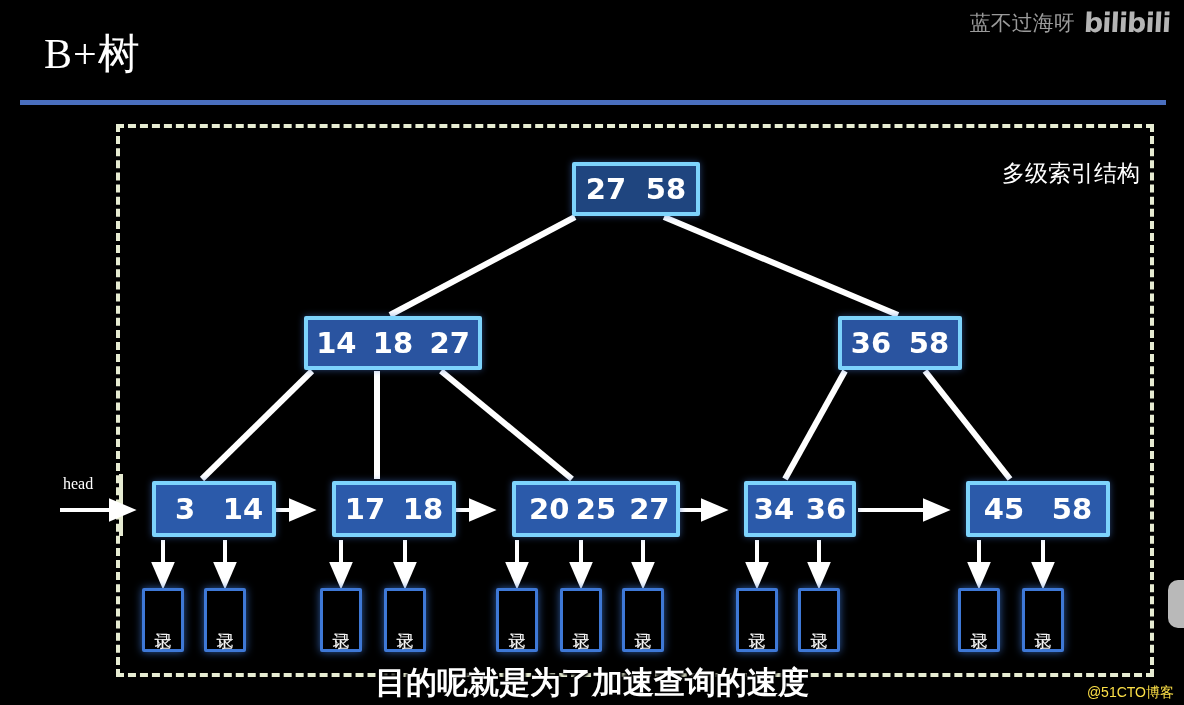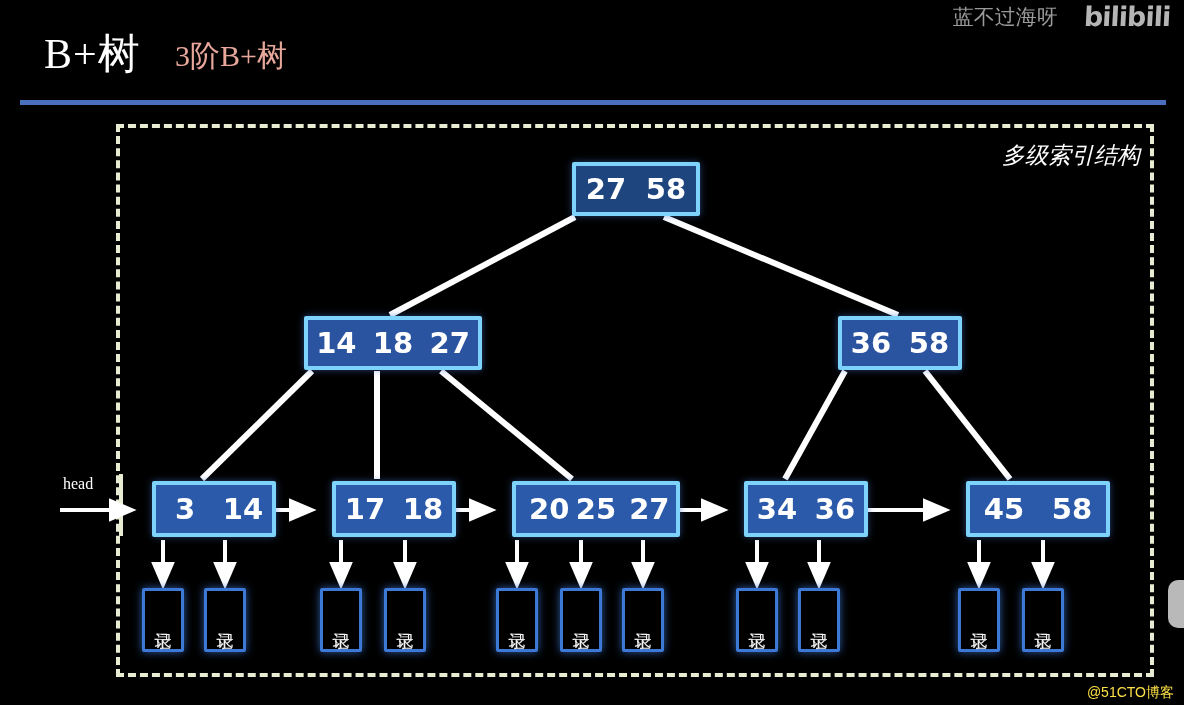--- a/index.html
+++ b/index.html
@@ -49,24 +49,24 @@
     top: 100px;
     width: 1146px;
     height: 5px;
     background: #4a6fbf;
   }
 
   
   #watermark-top {
     position: absolute;
     right: 14px;
-    top: 3px;
+    top: 9px;
     display: flex;
     align-items: center;
-    gap: 26px;
+    gap: 9px;
     color: #9a9a9a;
     font-size: 21px;
     line-height: 28px;
     white-space: nowrap;
   }
   #bili-logo {
     font-family: "DejaVu Sans", sans-serif;
     font-weight: bold;
     font-size: 27px;
     letter-spacing: -1px;
@@ -88,27 +88,26 @@
     position: absolute;
     left: 116px;
     top: 124px;
     width: 1030px;
     height: 545px;
     border: 4px dashed #e7ecd2;
   }
   #region-label {
     position: absolute;
     right: 10px;
-    top: 12px;
+    top: 30px;
     color: #ffffff;
     font-size: 23px;
     line-height: 30px;
     white-space: nowrap;
     text-shadow: 0 0 3px #000;
-    font-style: italic;
   }
 
   
   #edge-layer {
     position: absolute;
     left: 0;
     top: 0;
     width: 1184px;
     height: 705px;
     pointer-events: none;
@@ -207,21 +206,20 @@
     background: #b9b9b9;
     border-radius: 10px;
   }
 </style>
 </head>
 <body>
 
 <div id="stage">
 
   <div id="slide-title">B+树</div>
-  <div id="slide-subtitle">3阶B+树</div>
   <div id="title-rule"></div>
 
   <div id="watermark-top">
     <span>蓝不过海呀</span>
     <span id="bili-logo">bilibili</span>
   </div>
 
   <div id="dashed-region">
     <div id="region-label">多级索引结构</div>
   </div>
@@ -286,21 +284,21 @@
       </div>
       <div class="node leaf" style="left: 316px; top: 481px; width: 124px; height: 56px;">
         <span class="key" style="flex: 1 1 0px; text-align: center;">17</span>
         <span class="key" style="flex: 1 1 0px;">18</span>
       </div>
       <div class="node leaf" style="left: 496px; top: 481px; width: 168px; height: 56px;">
         <span class="key" style="flex: 1 1 0px; text-align: right;">20</span>
         <span class="key" style="flex: 1 1 0px;">25</span>
         <span class="key" style="flex: 1 1 0px;">27</span>
       </div>
-      <div class="node leaf" style="left: 728px; top: 481px; width: 124px; height: 56px;">
+      <div class="node leaf" style="left: 728px; top: 481px; width: 112px; height: 56px;">
         <span class="key" style="flex: 1 1 0px;">34</span>
         <span class="key" style="flex: 1 1 0px;">36</span>
       </div>
       <div class="node leaf" style="left: 950px; top: 481px; width: 144px; height: 56px;">
         <span class="key" style="flex: 1 1 0px;">45</span>
         <span class="key" style="flex: 1 1 0px;">58</span>
       </div>
     </div>
   <div id="record-layer">
       <div class="record" style="left: 142px; top: 588px;">
@@ -331,18 +329,19 @@
         <span>记录</span>
       </div>
       <div class="record" style="left: 958px; top: 588px;">
         <span>记录</span>
       </div>
       <div class="record" style="left: 1022px; top: 588px;">
         <span>记录</span>
       </div>
     </div>
 
+  <div id="caption">目的呢就是为了加速查询的速度</div>
 
   <div id="watermark-bottom">@51CTO博客</div>
 
   <div id="edge-widget"></div>
 
 </div>
 
 </body></html>

